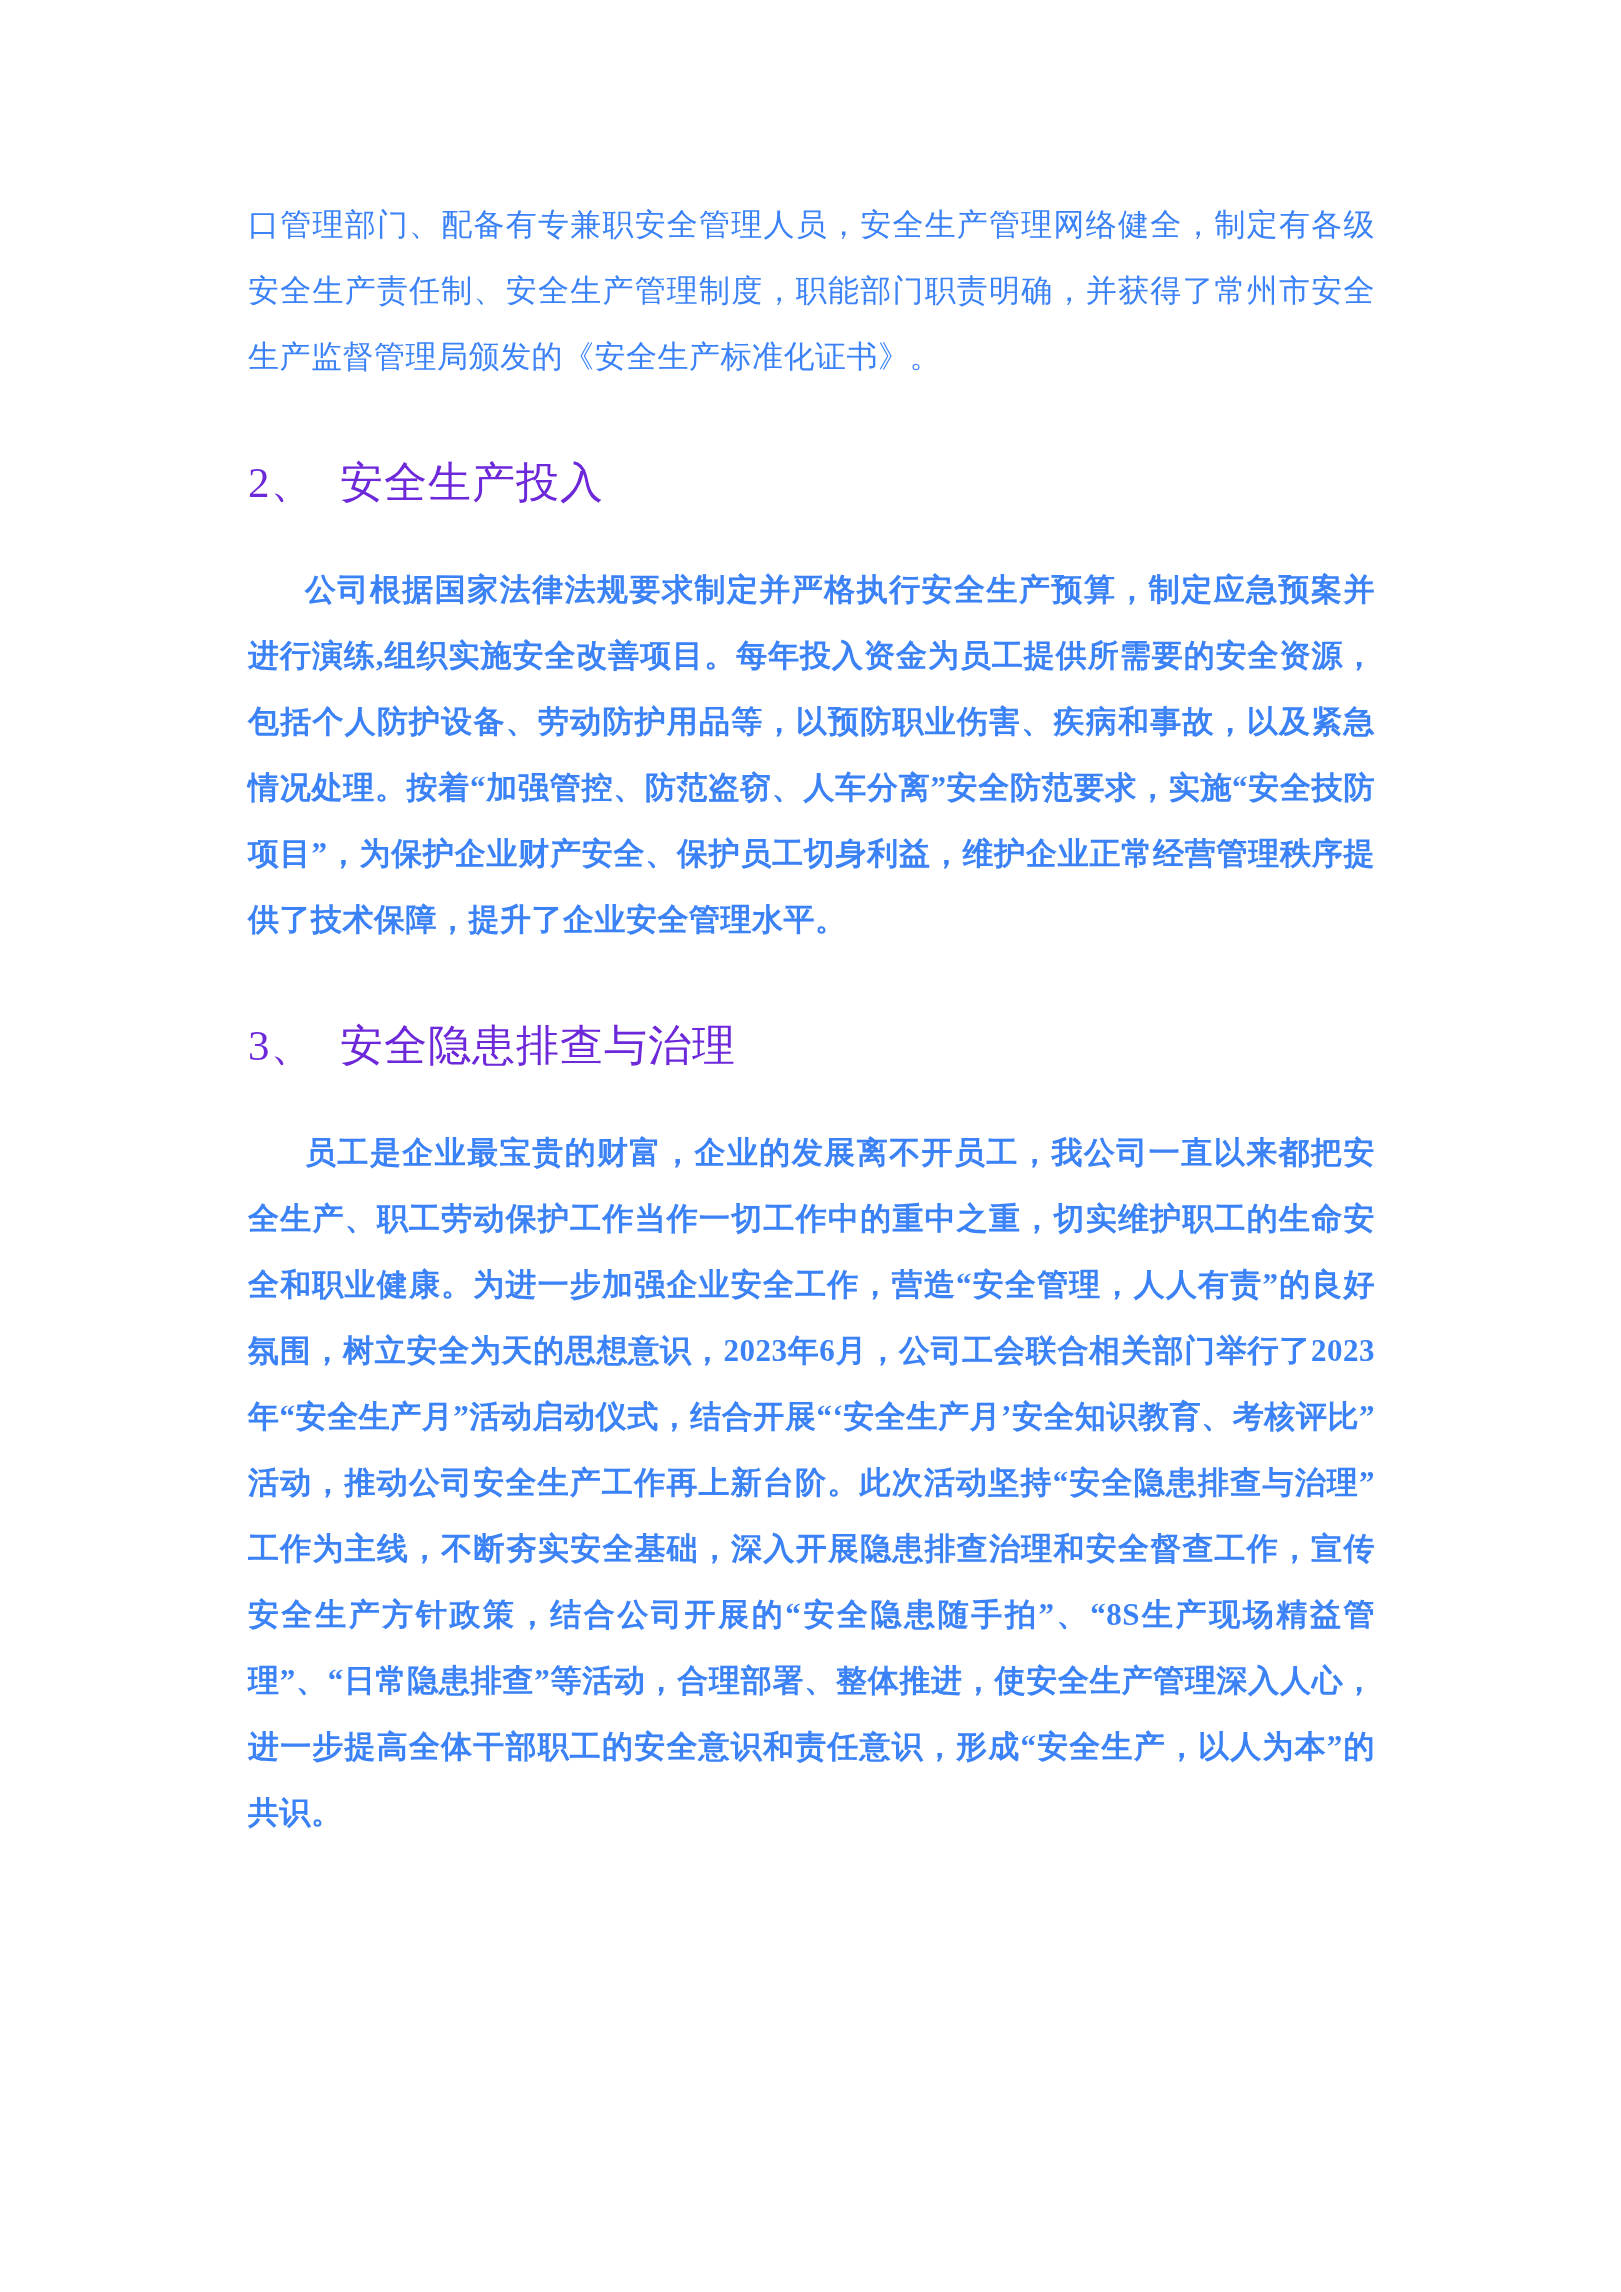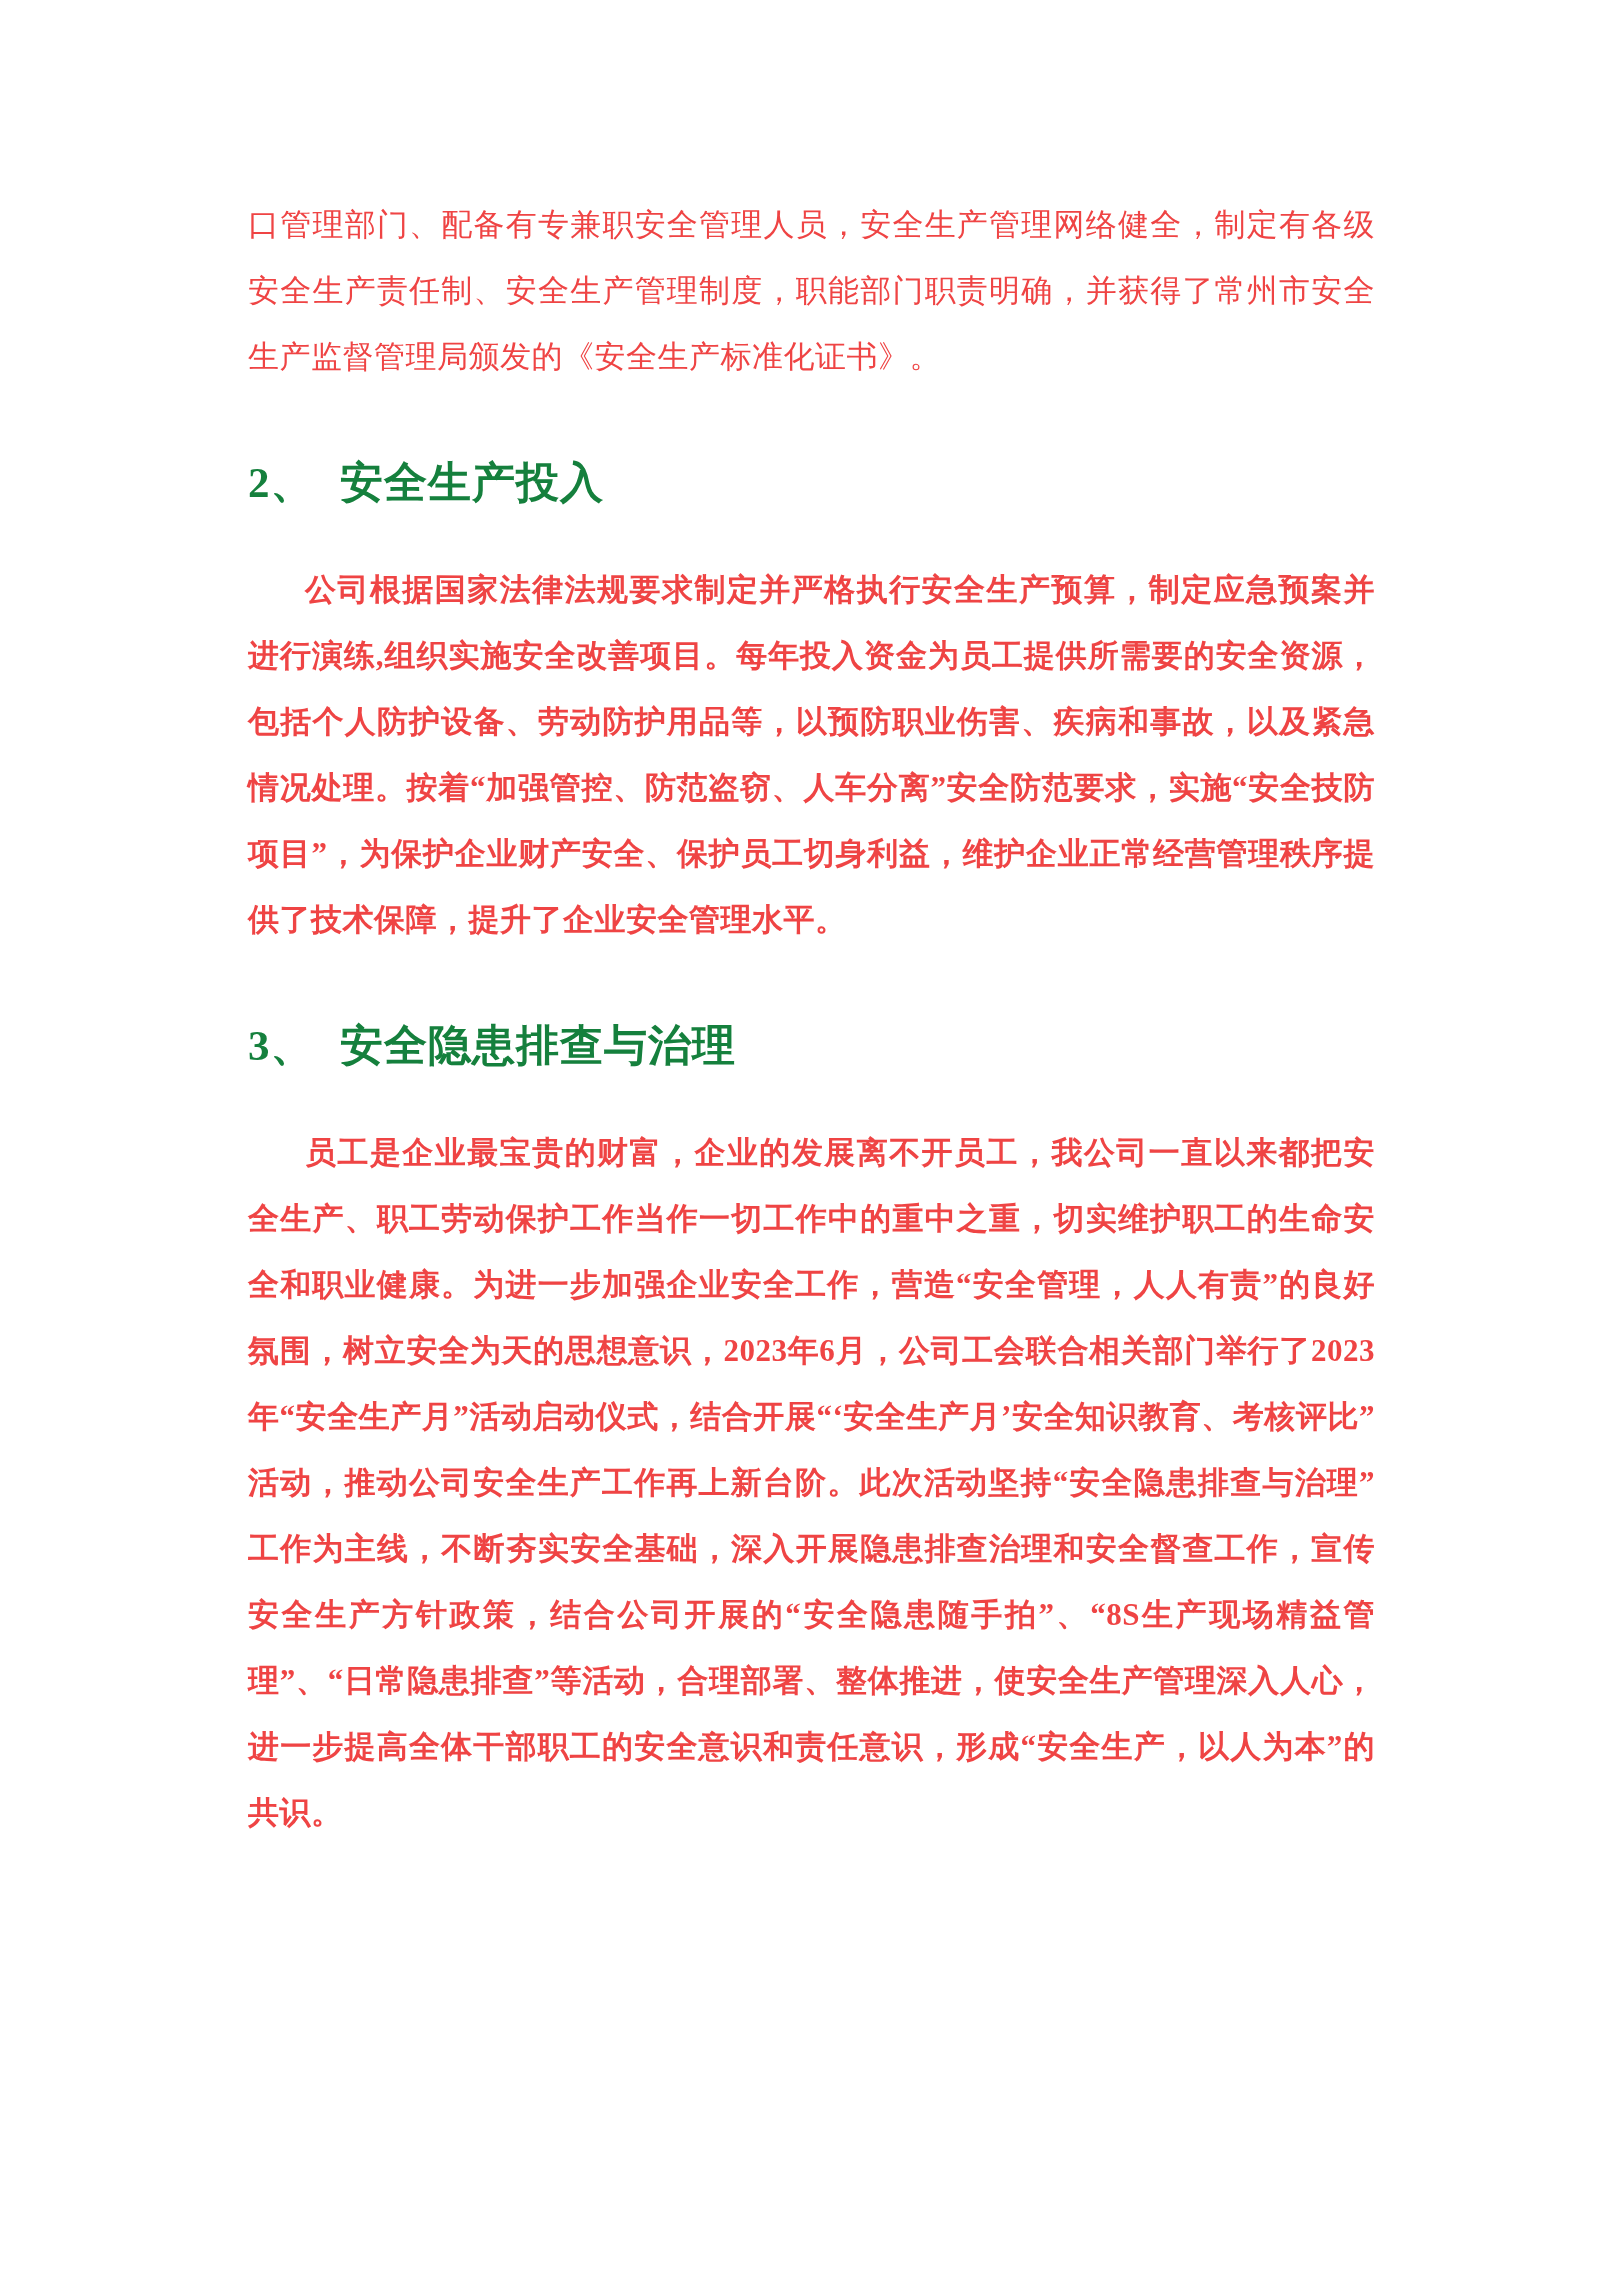--- a/index.html
+++ b/index.html
@@ -14,35 +14,35 @@
     box-sizing: border-box;
     background: #ffffff;
     padding: 192px 246px 0 248px;
     overflow: hidden;
   }
   .body-par {
     margin: 0;
     font-family: "Liberation Serif", "DejaVu Serif", serif;
     font-size: 31px;
     line-height: 66px;
-    color: #ef4444;
+    color: #3b82f6;
     text-align: justify;
     letter-spacing: 0.5px;
   }
   .body-par.indent {
     text-indent: 57px;
     font-weight: bold;
   }
   .sec-heading {
     margin: 61px 0 43px 0;
     font-family: "Liberation Sans", "DejaVu Sans", sans-serif;
     font-size: 43px;
-    font-weight: 700;
+    font-weight: 400;
     line-height: 63px;
-    color: #15803d;
+    color: #6d28d9;
     letter-spacing: 1px;
   }
   .sec-heading .h-num {
     font-family: "Liberation Serif", "DejaVu Serif", serif;
     margin-right: 25.5px;
   }
 </style>
 </head>
 <body>
 

